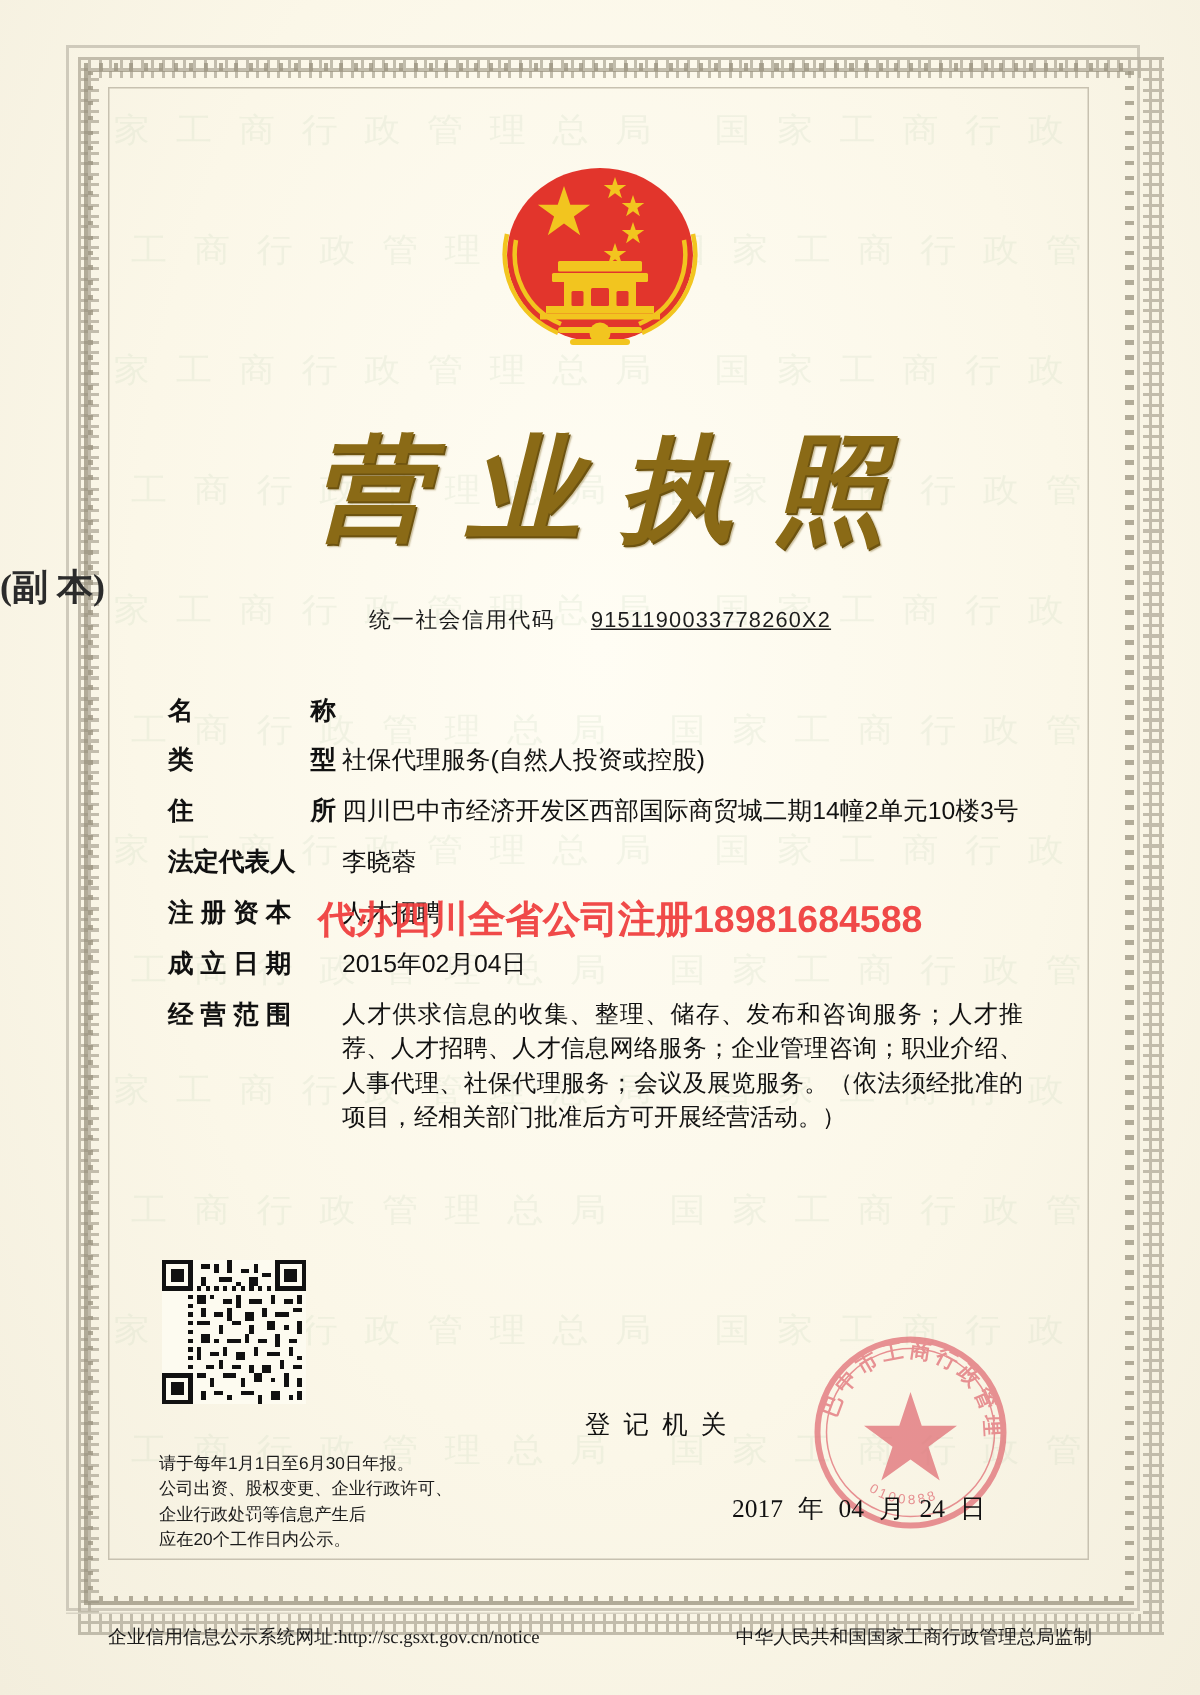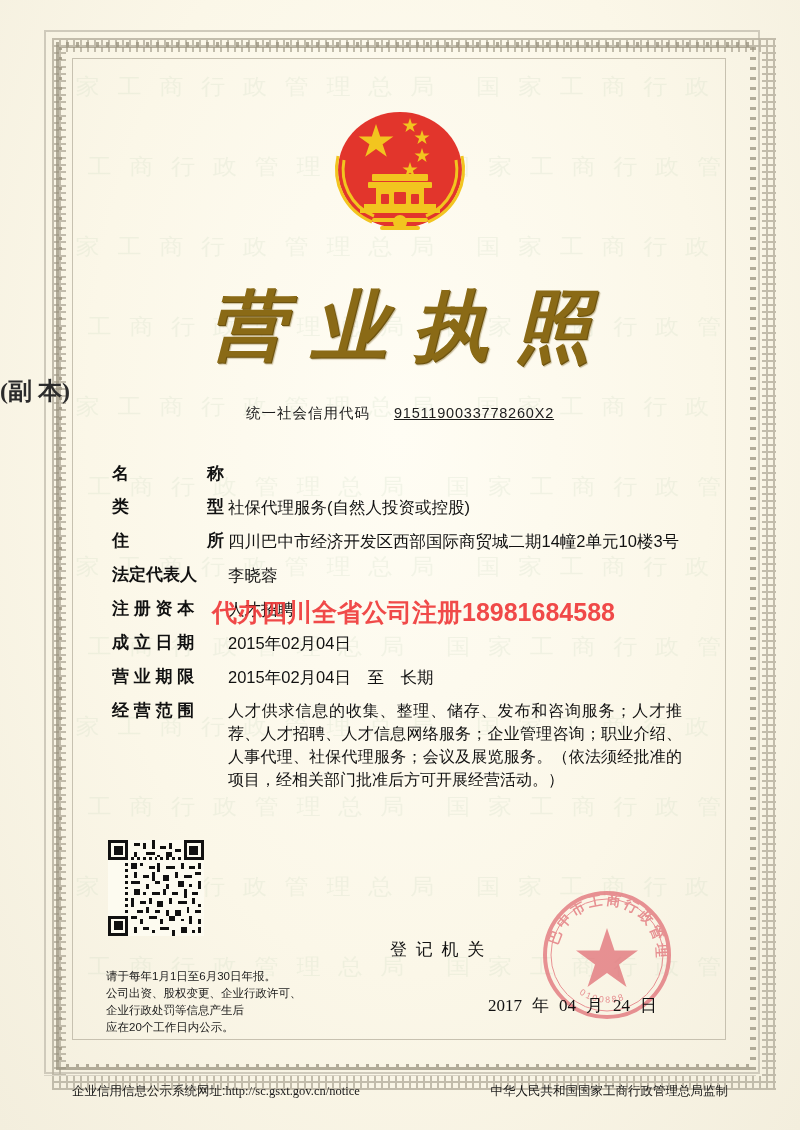--- a/index.html
+++ b/index.html
@@ -395,24 +395,20 @@
         <div class="flabel">法定代表人</div>
         <div class="fvalue">李晓蓉</div>
       </div>
       <div class="field">
         <div class="flabel">注 册 资 本</div>
         <div class="fvalue">人才招聘</div>
       </div>
       <div class="field">
         <div class="flabel">成 立 日 期</div>
         <div class="fvalue">2015年02月04日</div>
-      </div>
-      <div class="field">
-        <div class="flabel">营 业 期 限</div>
-        <div class="fvalue">2015年02月04日　至　长期</div>
       </div>
       <div class="field scope">
         <div class="flabel">经 营 范 围</div>
         <div class="fvalue">人才供求信息的收集、整理、储存、发布和咨询服务；人才推荐、人才招聘、人才信息网络服务；企业管理咨询；职业介绍、人事代理、社保代理服务；会议及展览服务。（依法须经批准的项目，经相关部门批准后方可开展经营活动。）</div>
       </div>
     </div>
 
   <div class="ad-text">代办四川全省公司注册18981684588</div>
 
   <div class="qr">

